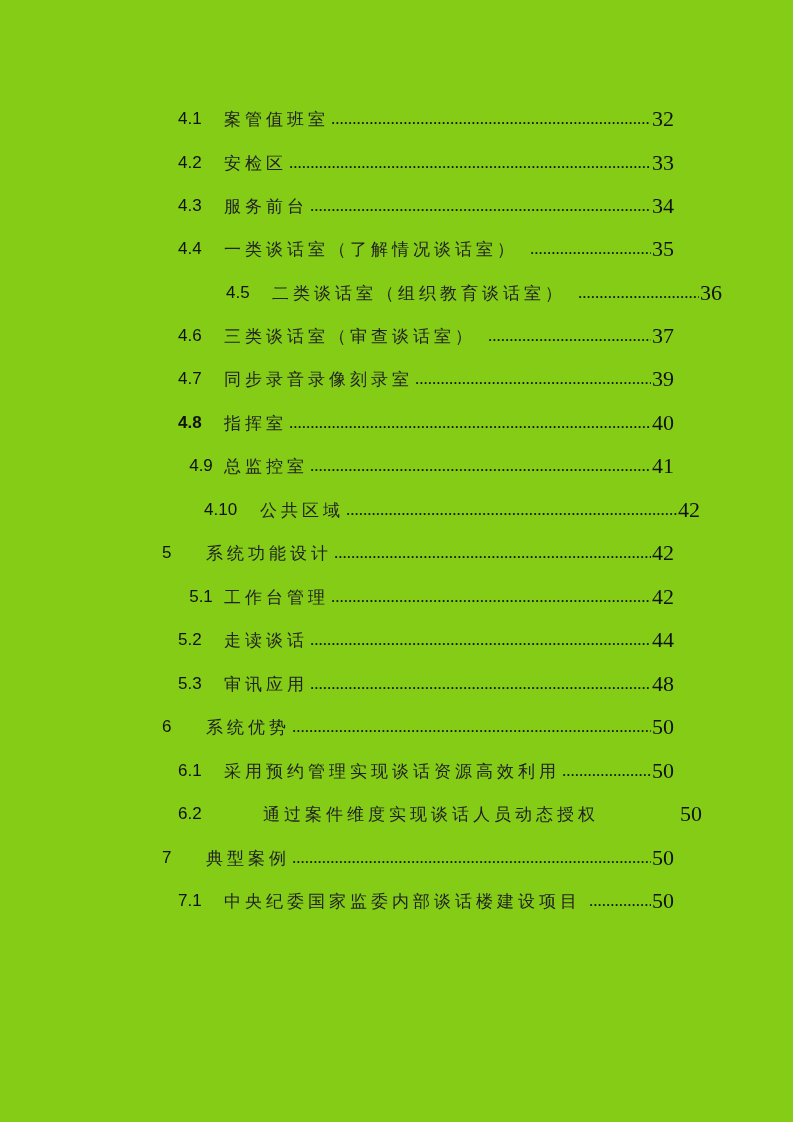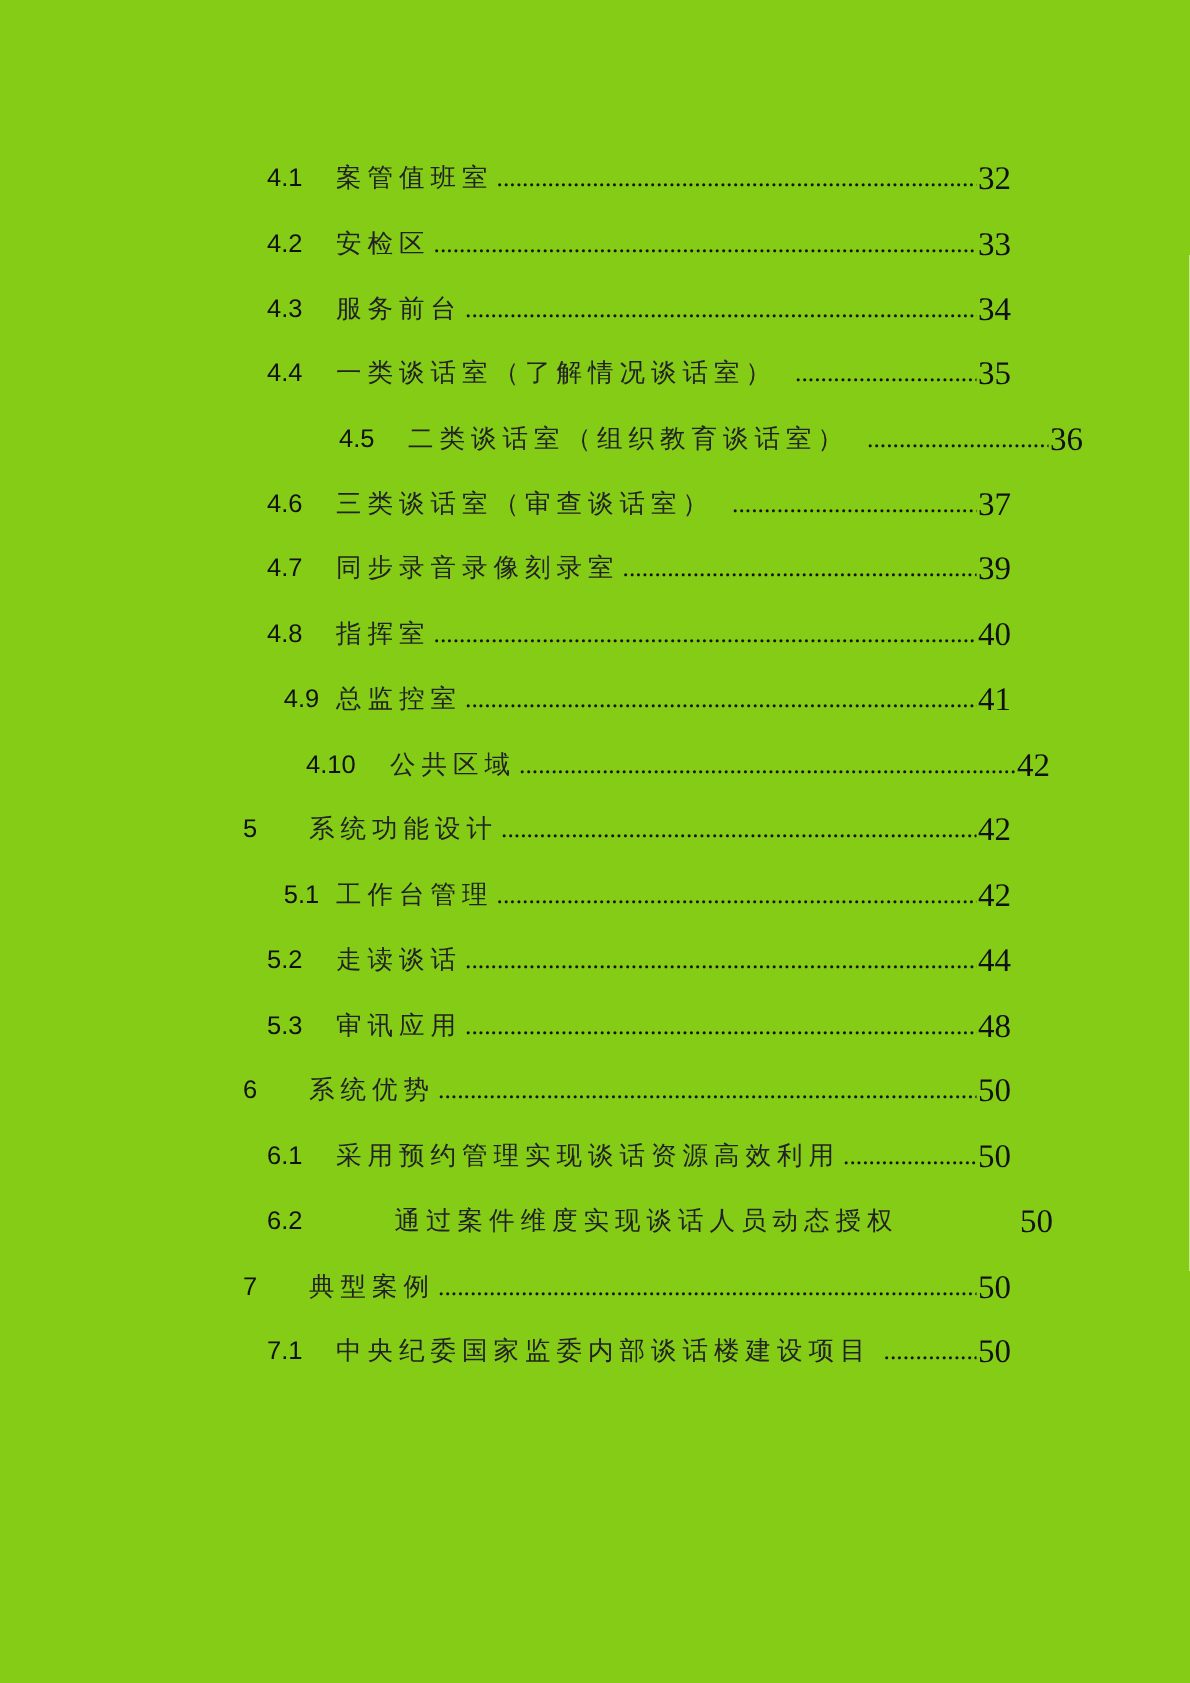--- a/index.html
+++ b/index.html
@@ -106,21 +106,21 @@
   </div>
 
   <div class="toc-row" style="top:366px; left:178px; width:496px;">
     <span class="toc-num" style="width:46px;">4.7</span>
     <span class="toc-title">同步录音录像刻录室</span>
     <span class="toc-leader"></span>
     <span class="toc-page">39</span>
   </div>
 
   <div class="toc-row" style="top:410px; left:178px; width:496px;">
-    <span class="toc-num" style="width:46px;">4.8</span>
+    <span class="toc-num" style="width:46px;font-weight:bold;">4.8</span>
     <span class="toc-title">指挥室</span>
     <span class="toc-leader"></span>
     <span class="toc-page">40</span>
   </div>
 
   <div class="toc-row" style="top:453px; left:178px; width:496px;text-align:center;">
     <span class="toc-num" style="width:46px;">4.9</span>
     <span class="toc-title">总监控室</span>
     <span class="toc-leader"></span>
     <span class="toc-page">41</span>

